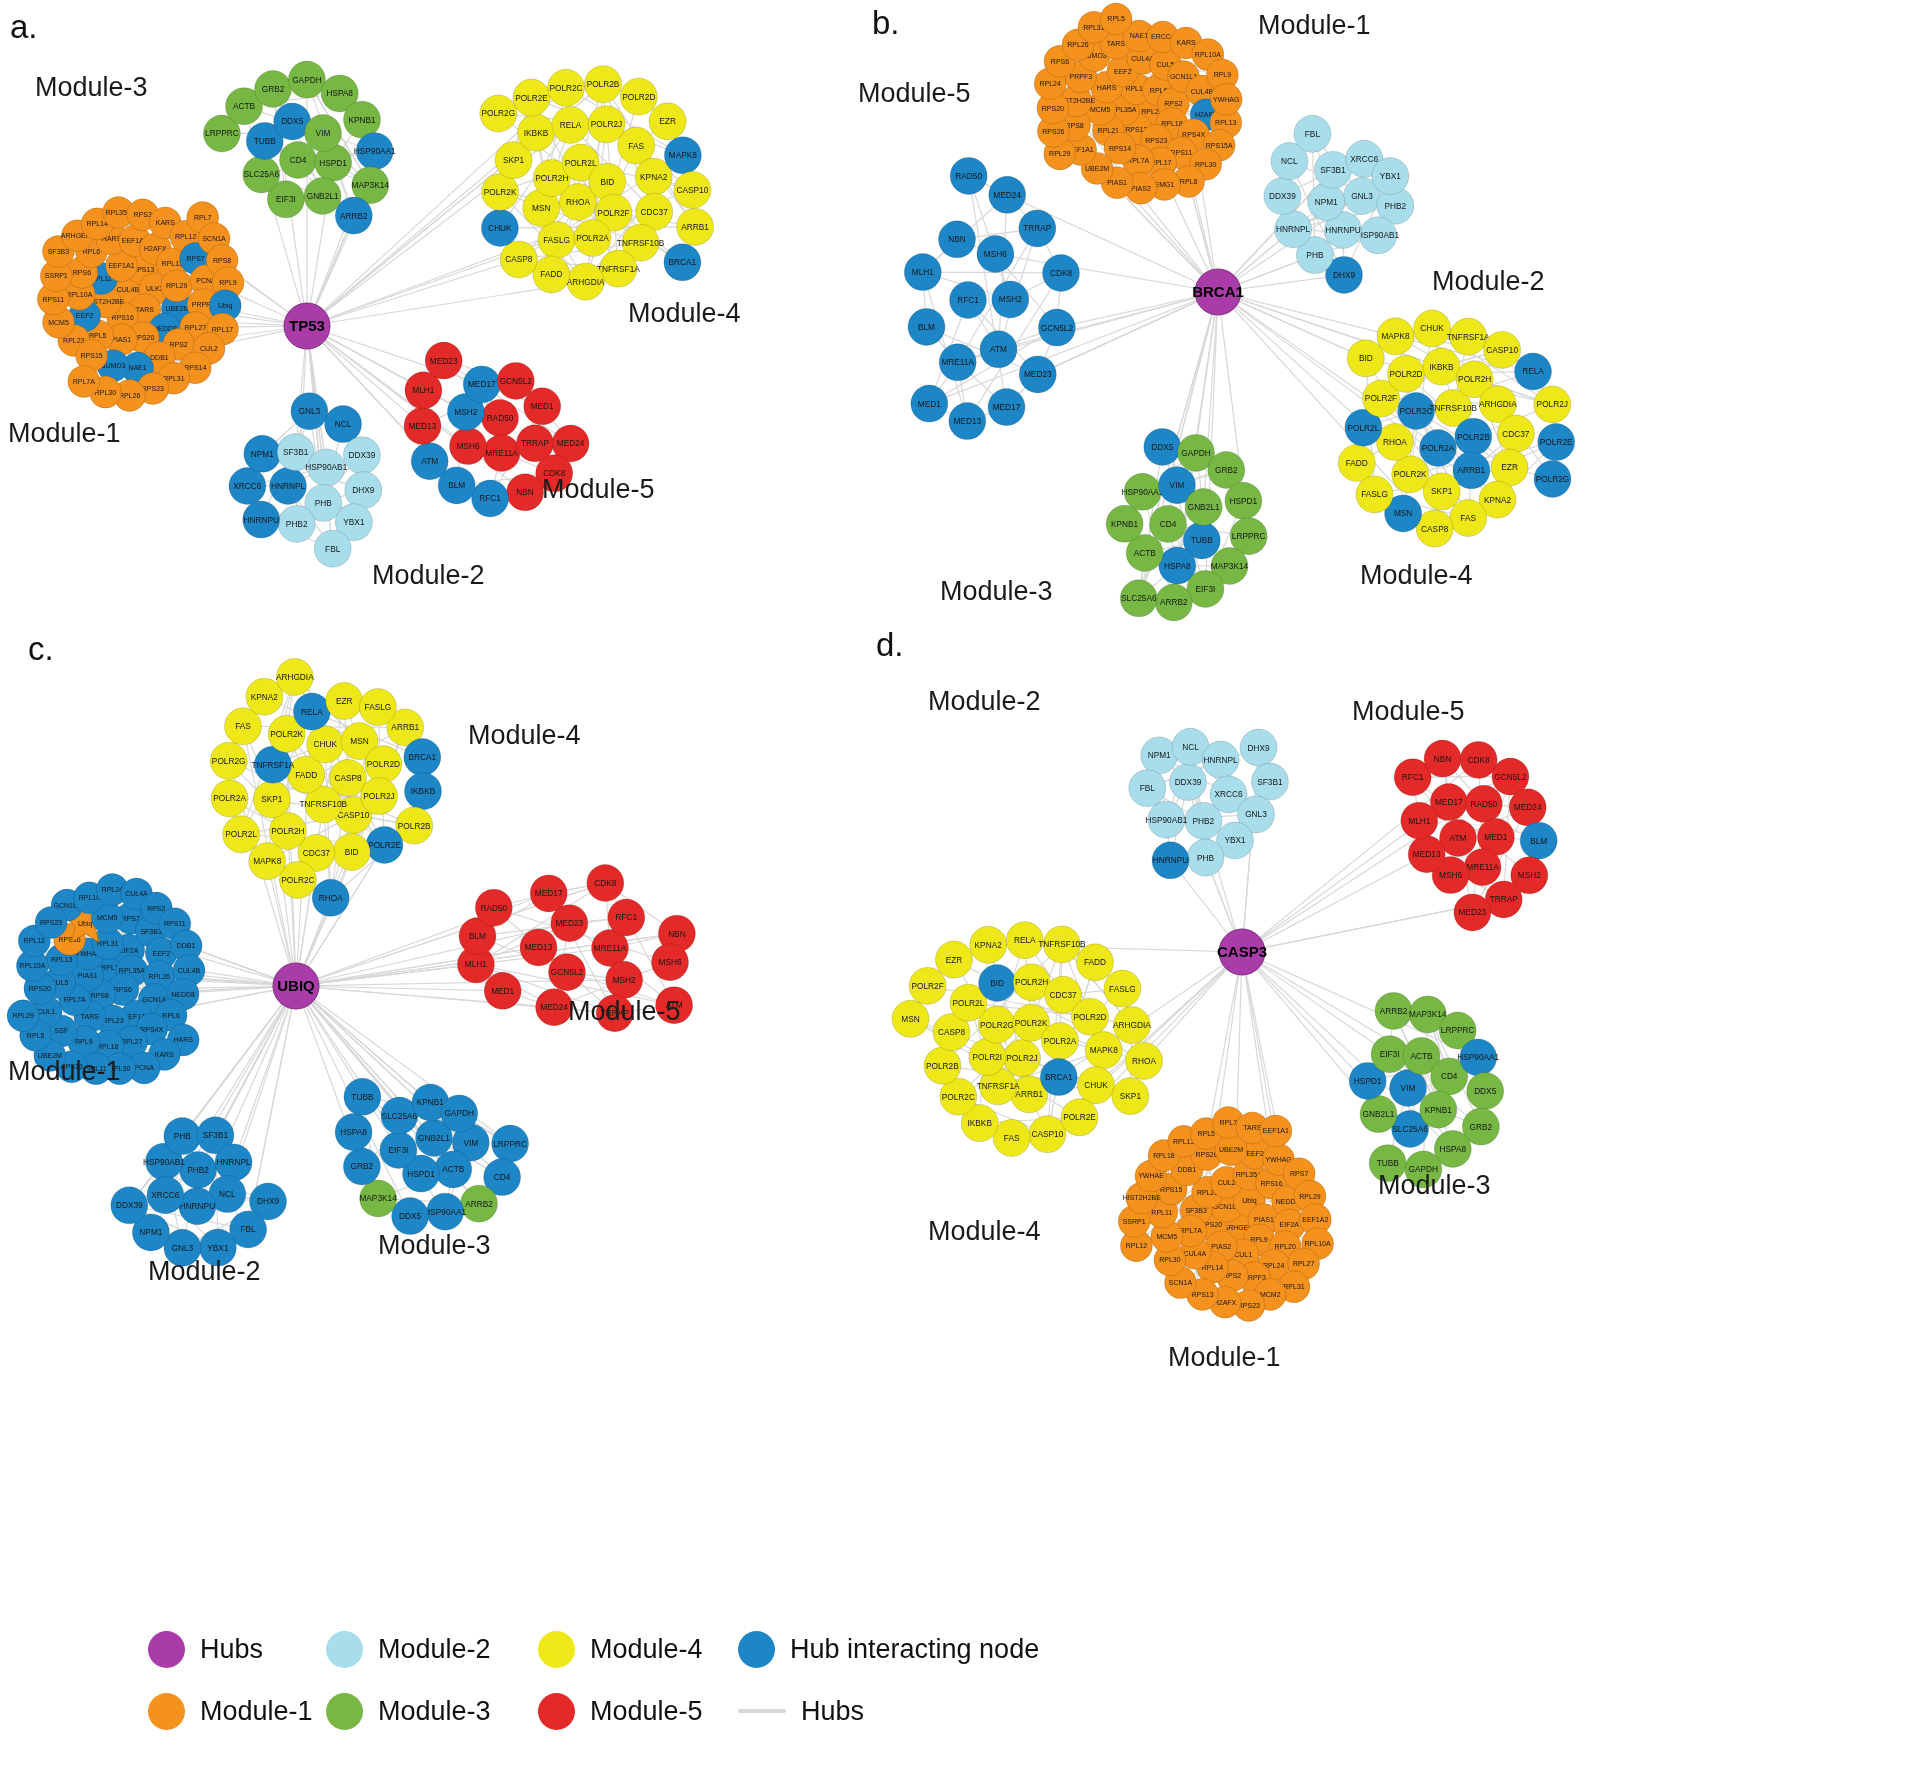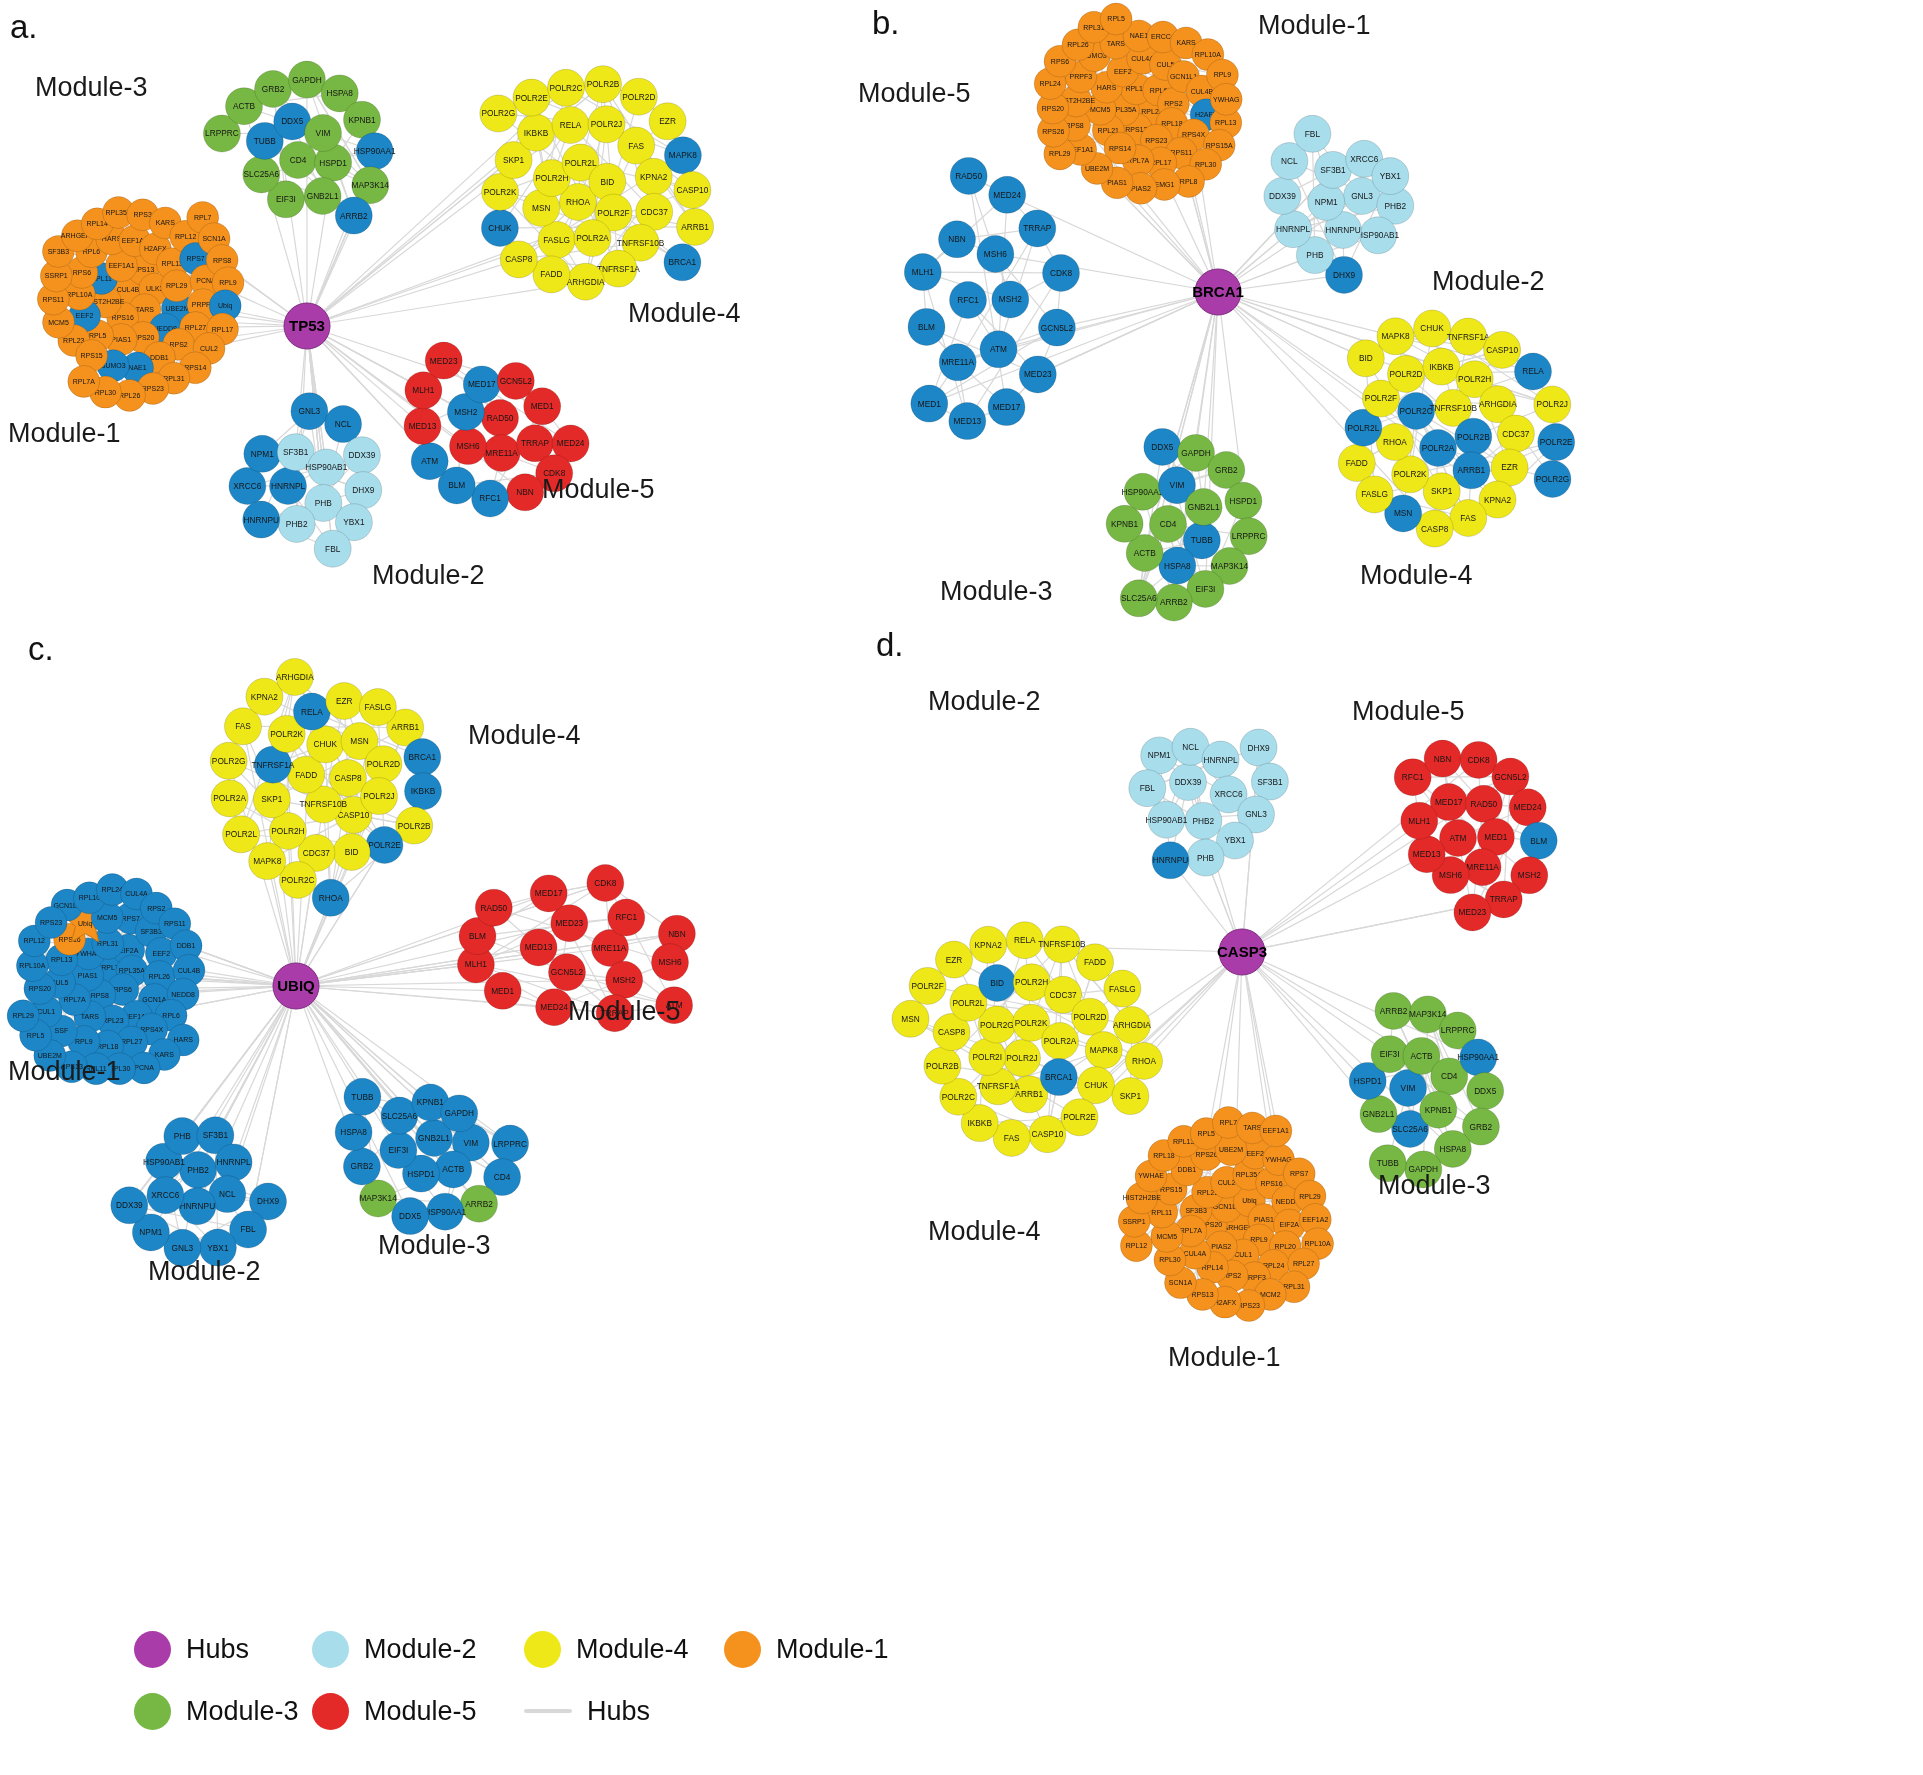--- a/index.html
+++ b/index.html
@@ -1,19 +1,19 @@
 <!DOCTYPE html>
 <html><head>
 <meta charset="utf-8">
 <style>
   html,body{margin:0;padding:0;background:#ffffff;}
   .stage{position:relative;width:1923px;height:1775px;background:#ffffff;overflow:hidden;
          font-family:"Liberation Sans", sans-serif;}
   #net{position:absolute;left:0;top:0;}
-  .legend{position:absolute;left:134px;top:1618px;display:grid;
+  .legend{position:absolute;left:148px;top:1618px;display:grid;
           grid-template-columns:178px 212px 200px 430px;grid-auto-rows:62px;align-items:center;}
   .litem{display:flex;align-items:center;gap:15px;font-size:27px;color:#111;}
   .sw{width:37px;height:37px;border-radius:50%;flex:0 0 auto;}
   .sw.edge-line{width:48px;height:4px;border-radius:2px;}
   svg text{font-family:"Liberation Sans", sans-serif;}
 </style>
 </head>
 <body>
 
 <div class="stage">
@@ -3528,20 +3528,24 @@
     </div>
     <div class="litem">
       <span class="sw" style="background: rgb(168, 221, 236);"></span>
       <span>Module-2</span>
     </div>
     <div class="litem">
       <span class="sw" style="background: rgb(239, 232, 24);"></span>
       <span>Module-4</span>
     </div>
     <div class="litem">
+      <span class="sw" style="background: rgb(29, 134, 199);"></span>
+      <span>Hub interacting node</span>
+    </div>
+    <div class="litem">
       <span class="sw" style="background: rgb(245, 146, 30);"></span>
       <span>Module-1</span>
     </div>
     <div class="litem">
       <span class="sw" style="background: rgb(118, 184, 67);"></span>
       <span>Module-3</span>
     </div>
     <div class="litem">
       <span class="sw" style="background: rgb(228, 42, 40);"></span>
       <span>Module-5</span>

